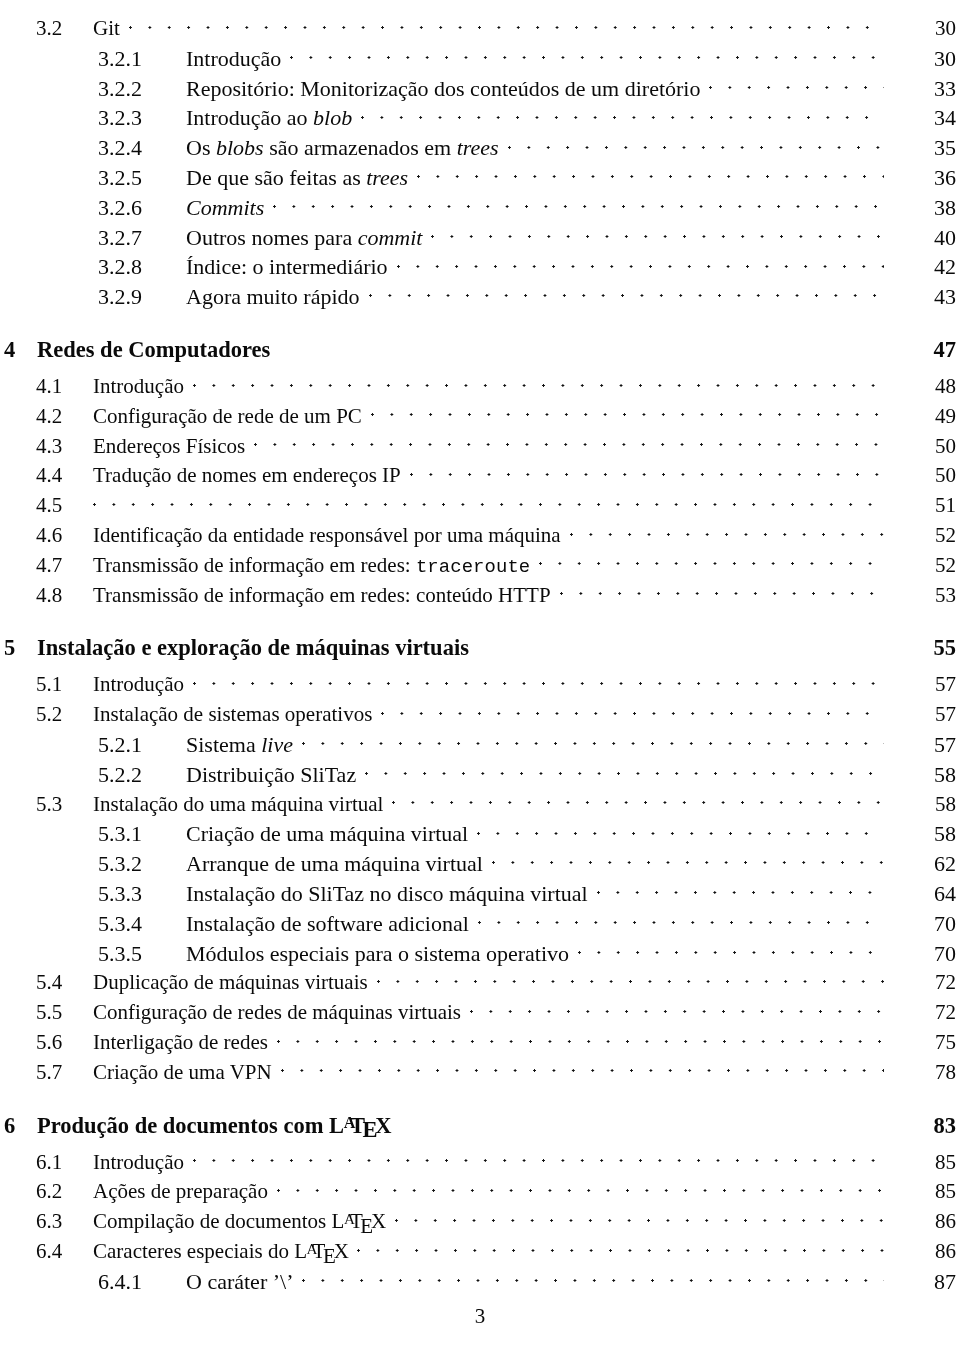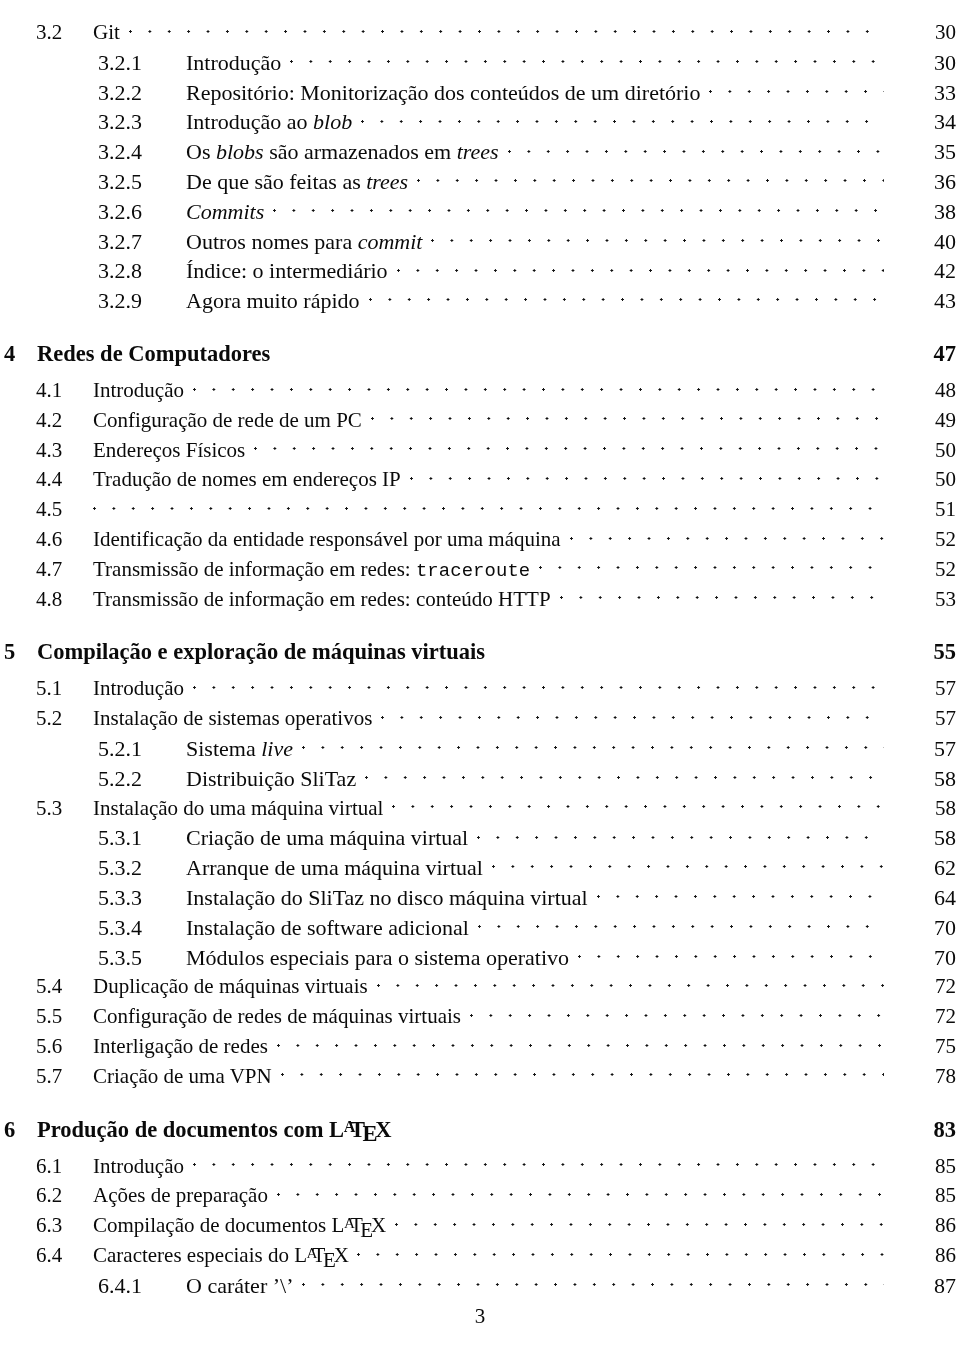--- a/index.html
+++ b/index.html
@@ -13,23 +13,23 @@
     height: 1348px;
     position: relative;
     font-family: "Liberation Serif", "DejaVu Serif", serif;
     color: #0a0a0a;
     overflow: hidden;
   }
 
   #toc {
     position: absolute;
     left: 0;
-    top: 17px;
+    top: 1px;
     width: 776px;
-    padding-top: 1px;
+    padding-top: 13px;
   }
 
   
   .entry {
     display: flex;
     align-items: baseline;
     width: 960px;
     box-sizing: border-box;
     height: 29.8px;
     line-height: 29.8px;
@@ -290,21 +290,21 @@
     <div class="entry lvl-section">
       <span class="num">4.8</span>
       <span class="title">Transmissão de informação em redes: conteúdo HTTP</span>
       <span class="leader">
         <i></i>
       </span>
       <span class="pg">53</span>
     </div>
     <div class="entry lvl-chapter gap-before">
       <span class="num">5</span>
-      <span class="title">Compilação e exploração de máquinas virtuais</span>
+      <span class="title">Instalação e exploração de máquinas virtuais</span>
       <span class="leader"></span>
       <span class="pg">55</span>
     </div>
     <div class="entry lvl-section">
       <span class="num">5.1</span>
       <span class="title">Introdução</span>
       <span class="leader">
         <i></i>
       </span>
       <span class="pg">57</span>

